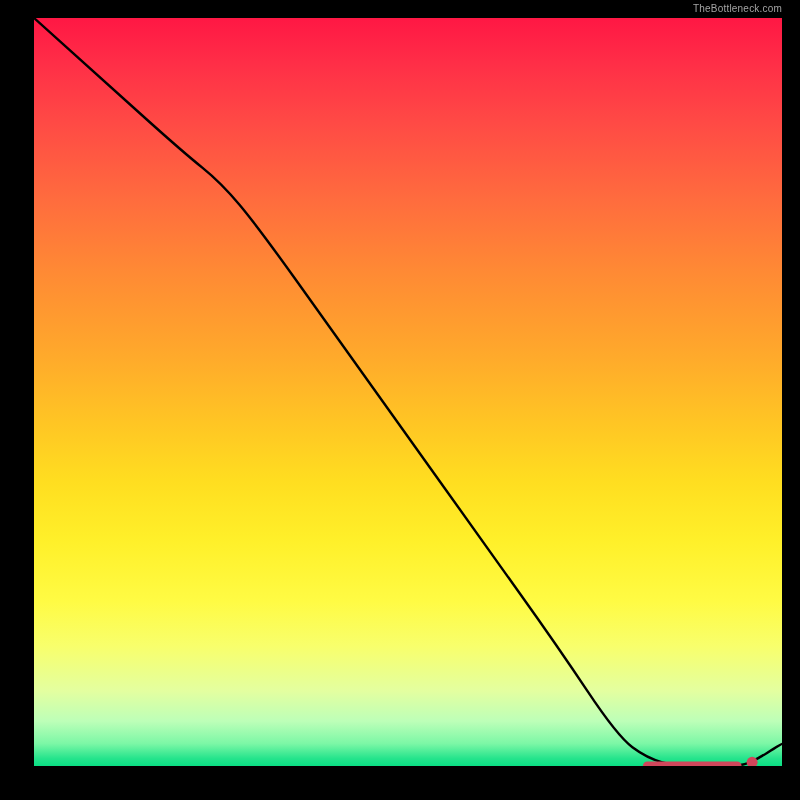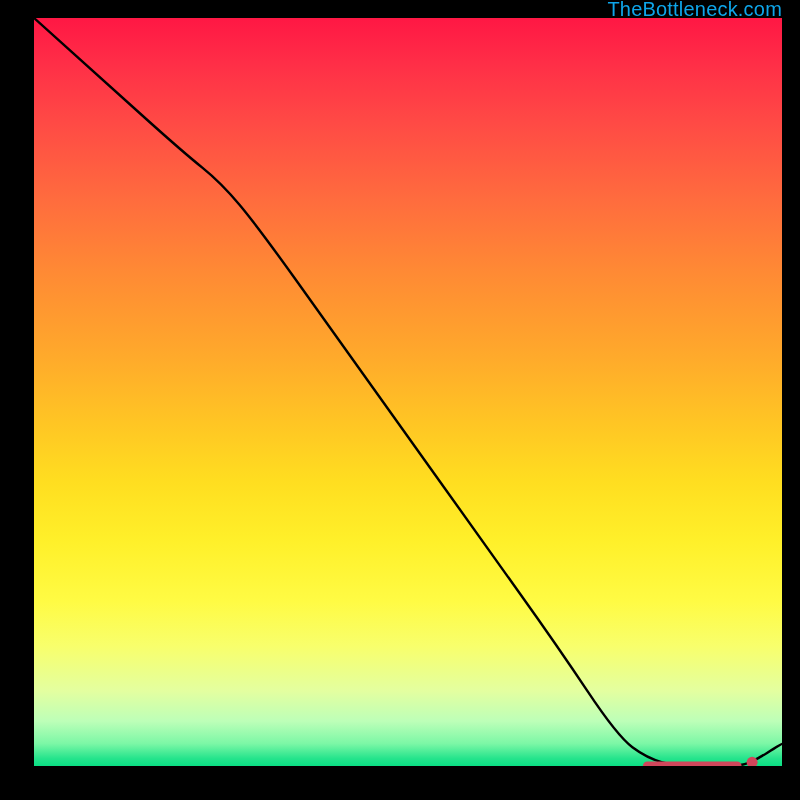--- a/index.html
+++ b/index.html
@@ -35,22 +35,22 @@
       #0adf84 100%
     );
   }
   .attribution {
     position: absolute;
     right: 18px;
     top: 0px;
     height: 18px;
     line-height: 18px;
     font-family: Arial, Helvetica, sans-serif;
-    font-size: 20px;
-    color: #0ea5e9;
+    font-size: 10px;
+    color: #a3a3a3;
     letter-spacing: 0.2px;
   }
   svg.curve {
     position: absolute;
     left: 0; top: 0;
     width: 748px; height: 748px;
   }
 </style>
 </head>
 <body>

